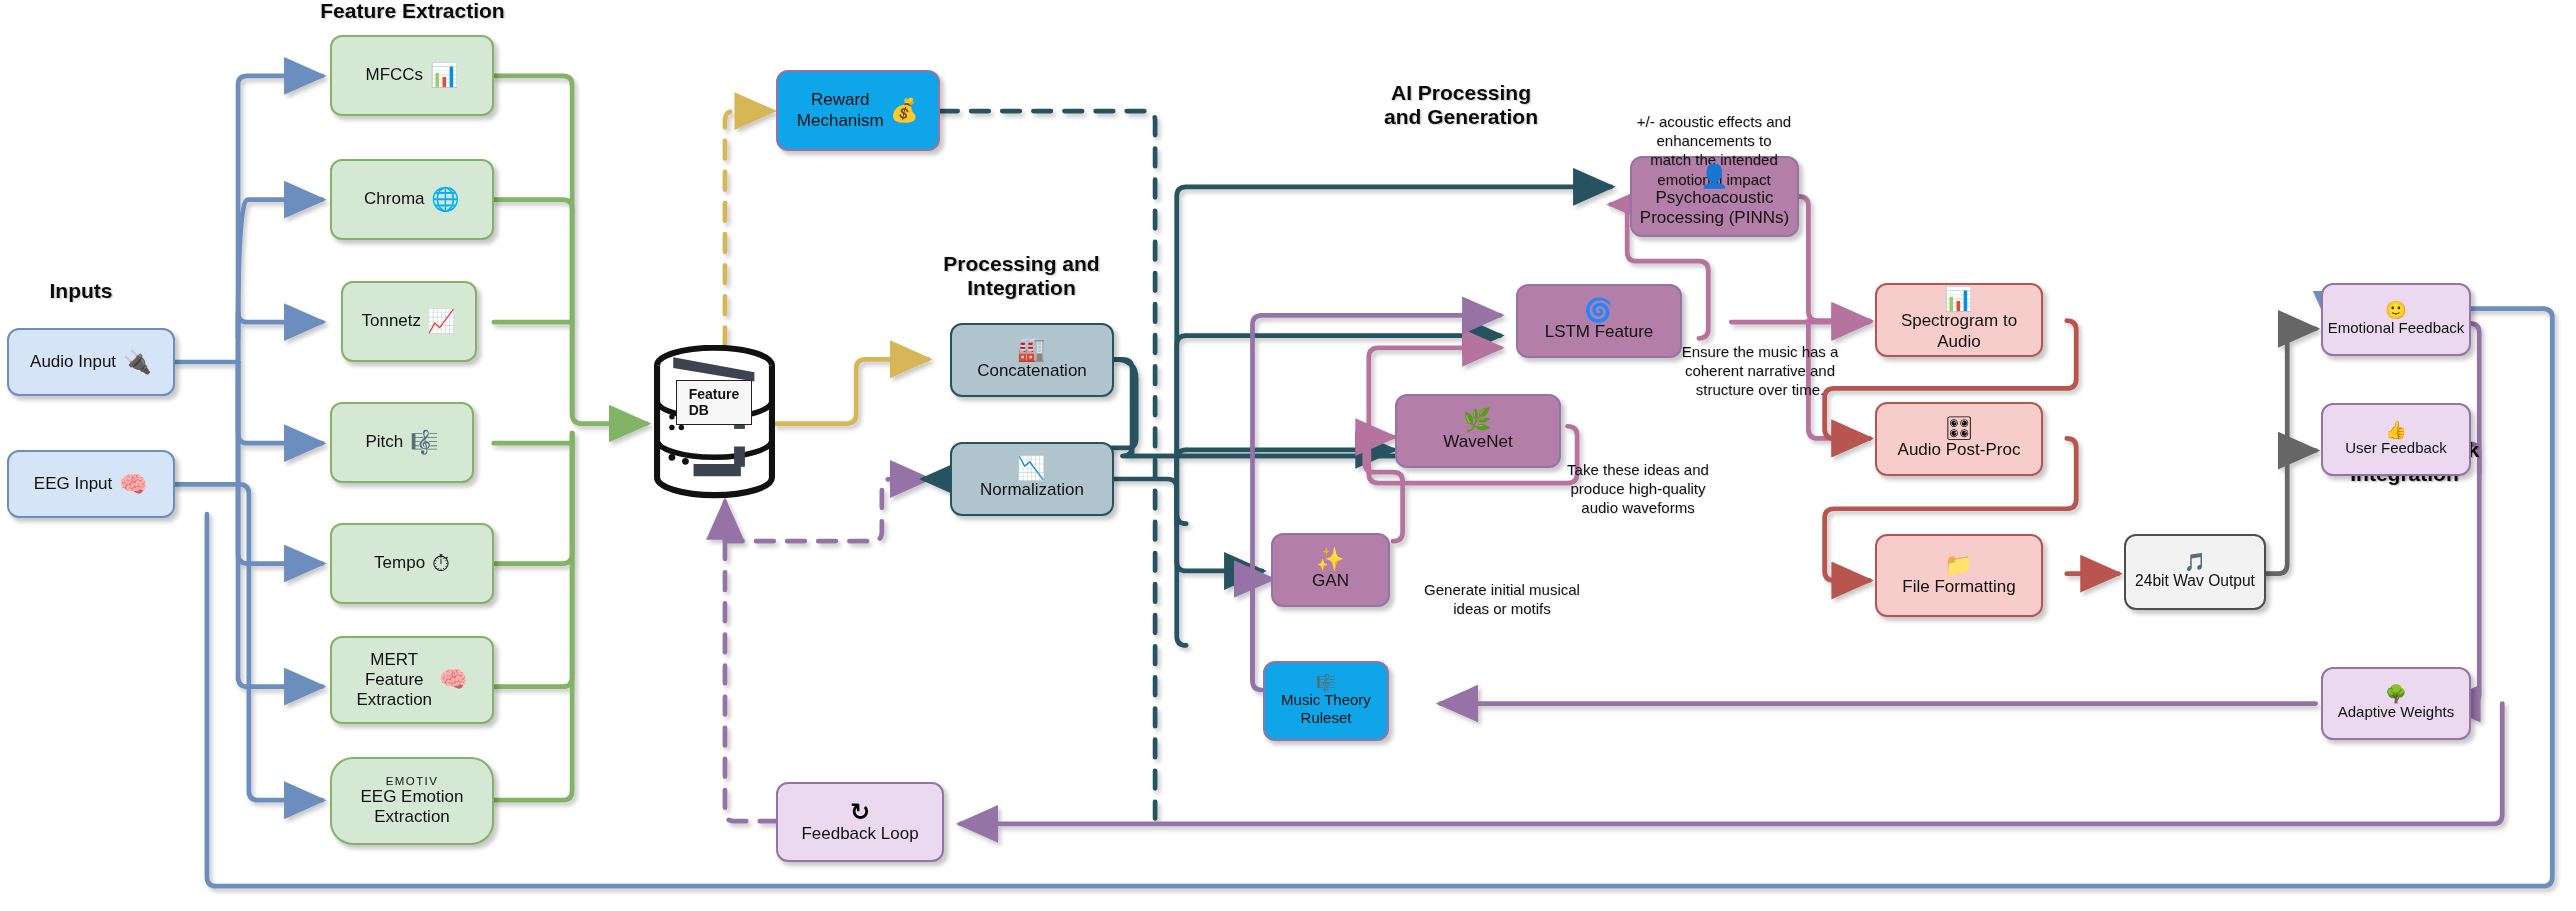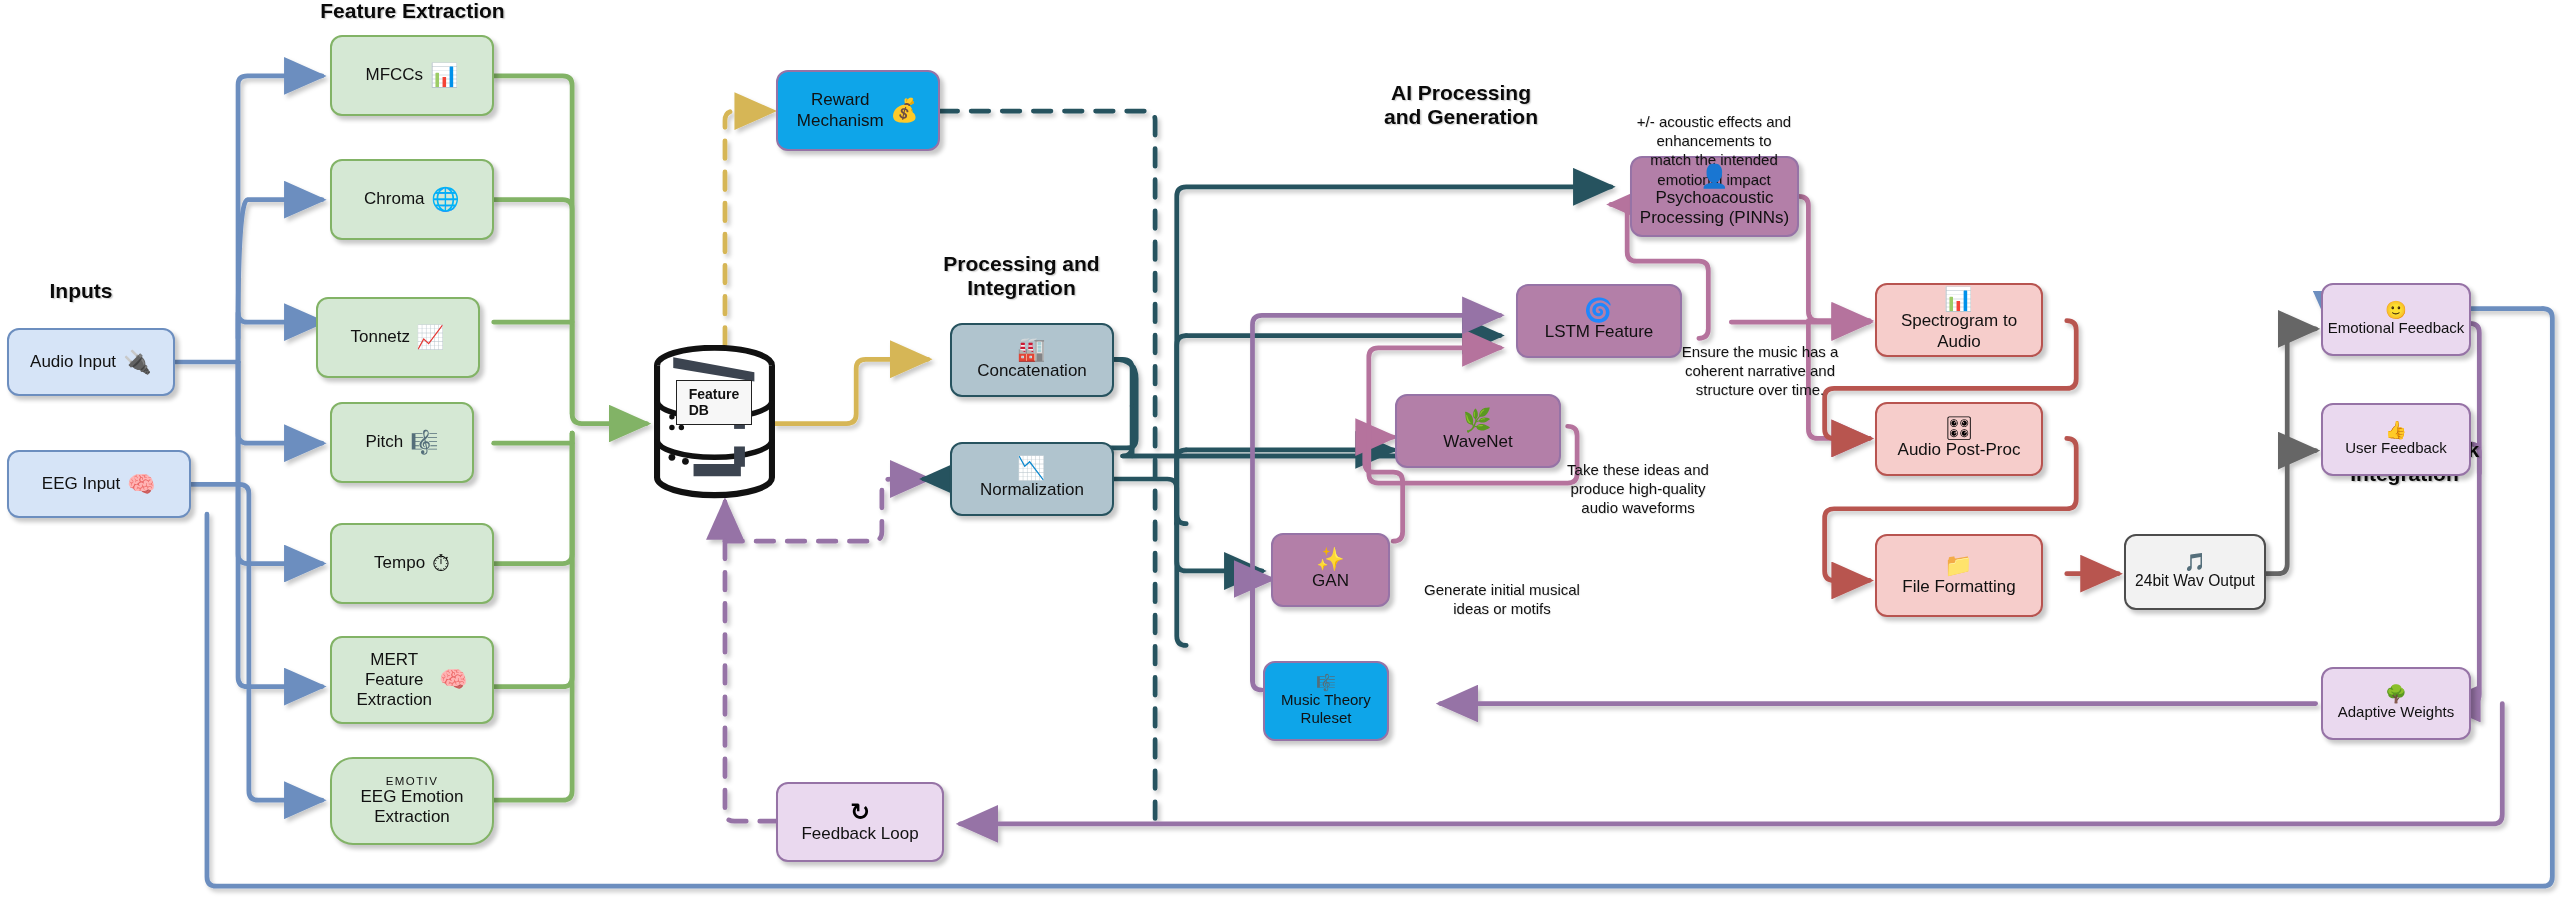--- a/index.html
+++ b/index.html
@@ -171,40 +171,40 @@
 and Generation</div>
   <div class="grptitle" style="left:2293px;top:438px;width:223px;white-space:pre-line;">User Feedback
 Integration</div>
 
   <div class="node n-input" style="left:6.8px;top:328px;width:168px;height:68px;">
     <div class="row">
       <span class="lbl">Audio Input</span>
       <span class="ico">🔌</span>
     </div>
   </div>
-  <div class="node n-input" style="left:6.8px;top:450px;width:184px;height:68px;">
+  <div class="node n-input" style="left:6.8px;top:450px;width:168px;height:68px;">
     <div class="row">
       <span class="lbl">EEG Input</span>
       <span class="ico">🧠</span>
     </div>
   </div>
 
   <div class="node n-feature" style="left:330px;top:35px;width:164px;height:81px;">
     <div class="row">
       <span class="lbl">MFCCs</span>
       <span class="ico">📊</span>
     </div>
   </div>
   <div class="node n-feature" style="left:330px;top:159px;width:164px;height:81px;">
     <div class="row">
       <span class="lbl">Chroma</span>
       <span class="ico">🌐</span>
     </div>
   </div>
-  <div class="node n-feature" style="left:316px;top:281px;width:164px;height:81px;margin-top:16px;">
+  <div class="node n-feature" style="left:341px;top:281px;width:136px;height:81px;">
     <div class="row">
       <span class="lbl">Tonnetz</span>
       <span class="ico">📈</span>
     </div>
   </div>
   <div class="node n-feature" style="left:330px;top:402px;width:144px;height:81px;">
     <div class="row">
       <span class="lbl">Pitch</span>
       <span class="ico">🎼</span>
     </div>

